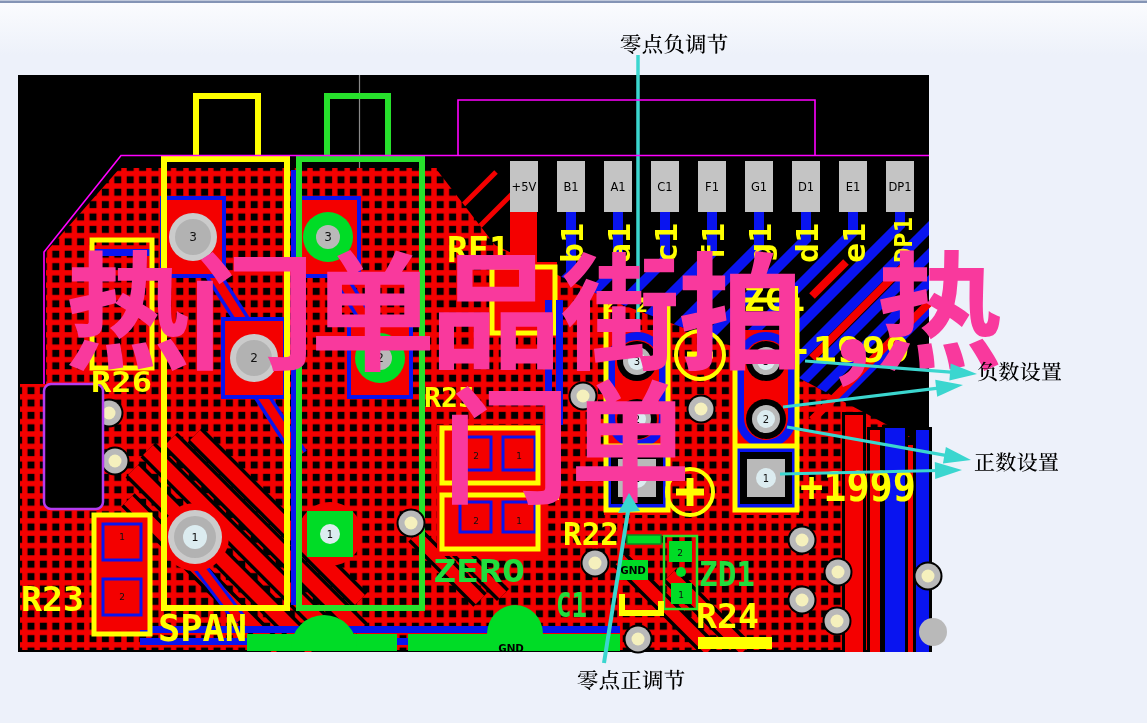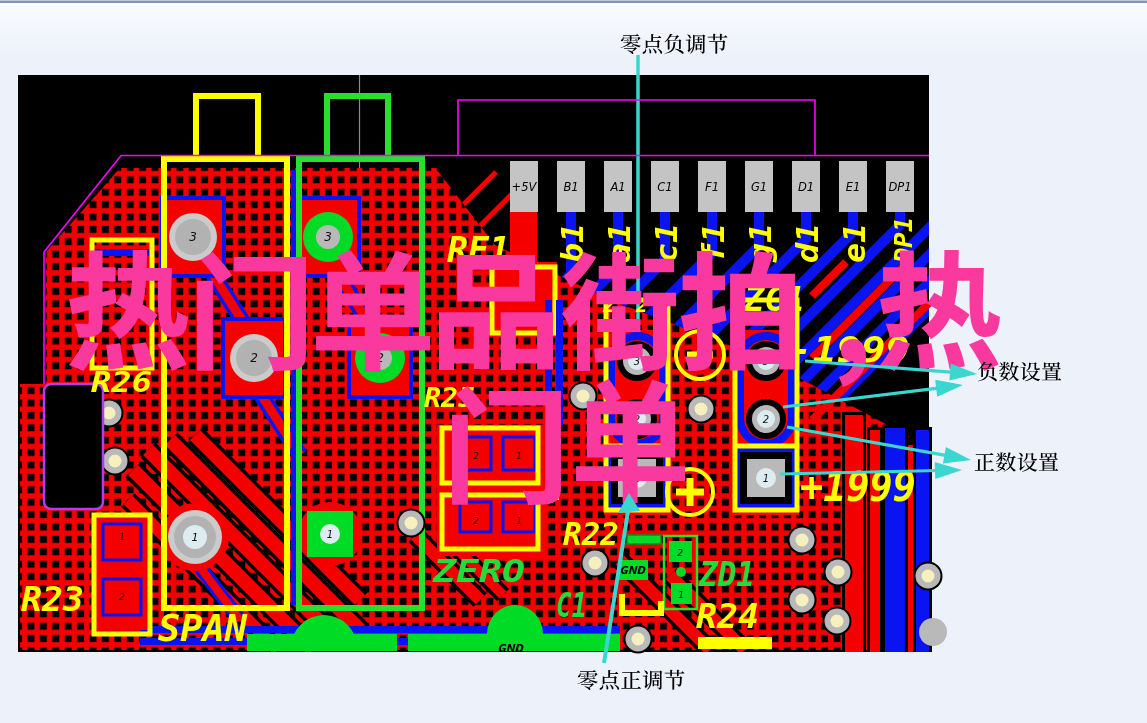--- a/index.html
+++ b/index.html
@@ -1,18 +1,18 @@
 <!DOCTYPE html>
 <html><head>
 <meta charset="utf-8">
 <style>
   html,body{margin:0;padding:0;}
   body{width:1147px;height:723px;background:#edf1fa;overflow:hidden;
        font-family:"DejaVu Sans","Liberation Sans",sans-serif;}
-  #stage{position:relative;width:1147px;height:723px;font-style:italic;}
+  #stage{position:relative;width:1147px;height:723px;}
   svg{position:absolute;left:0;top:0;display:block;}
   text{user-select:none;}
 </style>
 </head>
 <body>
 
 <div id="stage">
 <svg width="1147" height="723" viewBox="0 0 1147 723">
   <defs>
     <pattern id="hatch" width="12.4" height="12.4" patternUnits="userSpaceOnUse">

